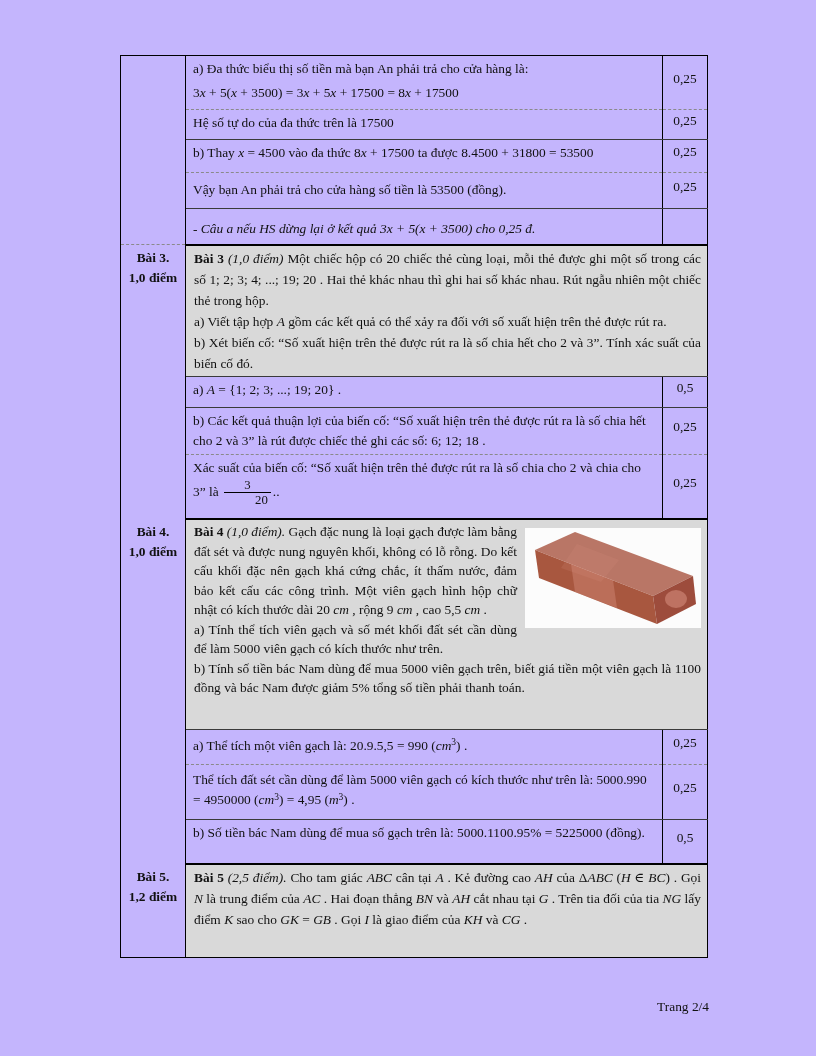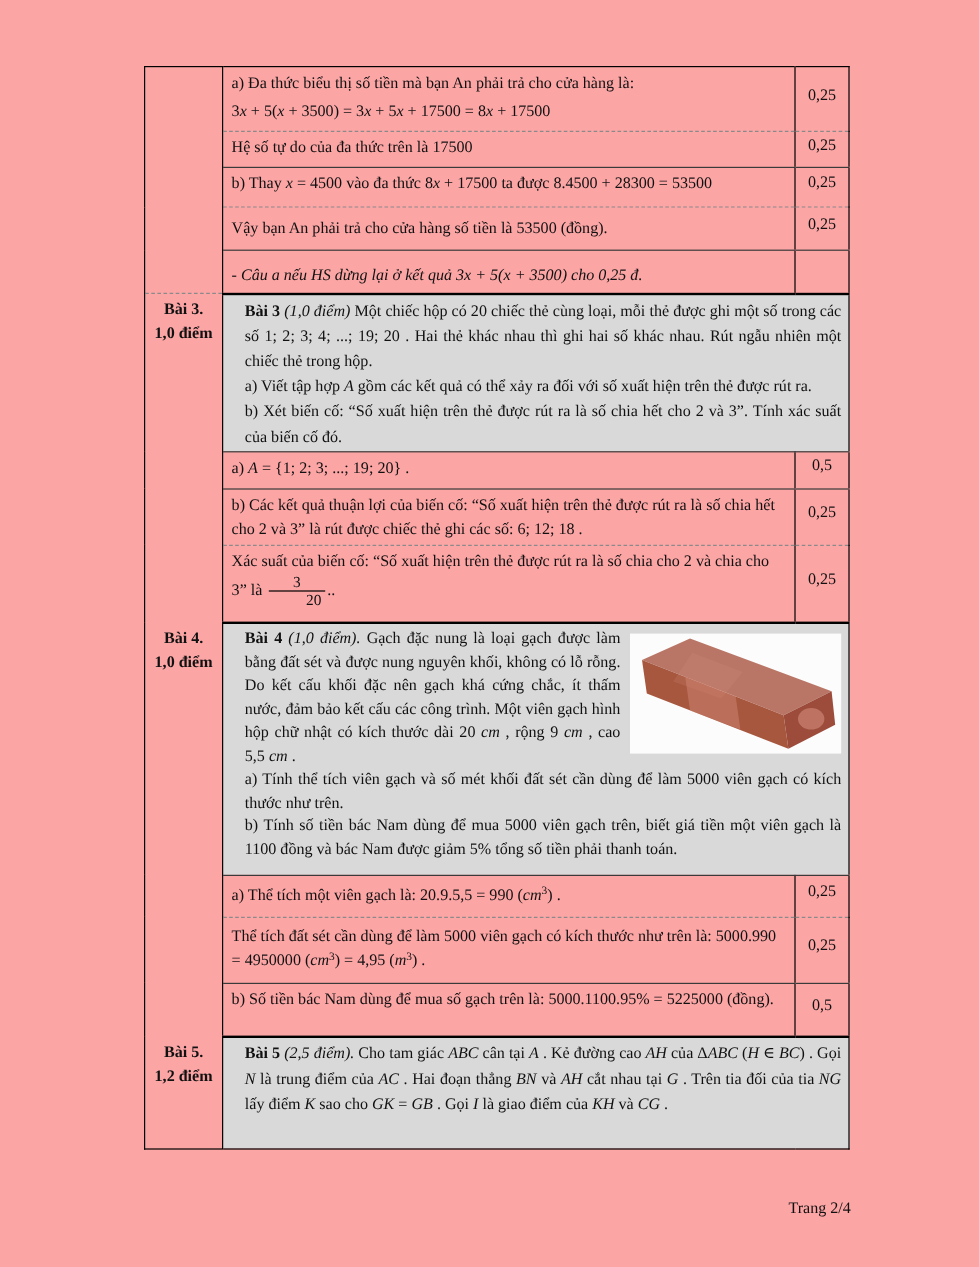--- a/index.html
+++ b/index.html
@@ -1,30 +1,30 @@
 <!DOCTYPE html>
 <html style="--shade: #d9d9d9; --dash: #8a8a8a; --photo_bg: #fcfcfc; --brick_top: #b97666; --brick_front: #a8573f; --brick_side: #9d4c3c; --brick_light: #d89282;"><head>
 <meta charset="utf-8">
 <style>
   :root{
     --shade:#d9d9d9; --dash:#8a8a8a; --photo_bg:#fcfcfc;
     --brick_top:#b97666; --brick_front:#a8573f; --brick_side:#9d4c3c; --brick_light:#d89282;
   }
   *{margin:0;padding:0;box-sizing:border-box;}
   body{background:#fff;}
-  .page{position:relative;width:816px;height:1056px;background:#fca5a5;overflow:hidden;
+  .page{position:relative;width:816px;height:1056px;background:#c4b5fd;overflow:hidden;
         font-family:"Liberation Serif","DejaVu Serif",serif;color:#111;}
   table.grading{position:absolute;left:120px;top:55px;width:587px;
         border-collapse:collapse;table-layout:fixed;border:1.5px solid #000;}
   td{vertical-align:top;font-size:13.4px;line-height:20.5px;}
   td.label-cell{border-right:1px solid #000;text-align:center;font-weight:bold;
         padding-top:3px;line-height:20px;}
   td.content{padding:3px 6px 2px 7px;}
   td.score{border-left:1px solid #000;text-align:center;vertical-align:middle;padding-bottom:7px;}
-  td.statement{background:var(--shade);padding:2px 6px 2px 18px;}
+  td.statement{background:var(--shade);padding:2px 6px 2px 8px;}
   tr.r-dash > td{border-bottom:1px dashed var(--dash);}
   tr.r-solid > td{border-bottom:1px solid #3a3a3a;}
   tr.r-thick > td{border-bottom:2.5px solid #000;}
   p.para{text-align:justify;}
   .b3 p.para{line-height:21px;}
   .b4 p.para{line-height:19.5px;}
   .b5 p.para{line-height:21px;}
   .it{font-style:italic;}
   .bd{font-weight:bold;}
   .sup{font-size:9.5px;position:relative;top:-4.5px;}
@@ -68,21 +68,21 @@
       <td class="score">0,25</td>
     </tr>
     <tr class="r-solid" style="height:30px">
       <td class="content">
         <div><span>Hệ số tự do của đa thức trên là 17500</span></div>
       </td>
       <td class="score">0,25</td>
     </tr>
     <tr class="r-dash" style="height:33px">
       <td class="content">
-        <div><span>b) Thay </span><span class="it">x</span><span> = 4500 vào đa thức 8</span><span class="it">x</span><span> + 17500 ta được 8.4500 + 28300 = 53500</span></div>
+        <div><span>b) Thay </span><span class="it">x</span><span> = 4500 vào đa thức 8</span><span class="it">x</span><span> + 17500 ta được 8.4500 + 31800 = 53500</span></div>
       </td>
       <td class="score">0,25</td>
     </tr>
     <tr class="r-solid" style="height:36px">
       <td class="content">
         <div style="padding-top:4px"><span>Vậy bạn An phải trả cho cửa hàng số tiền là 53500 (đồng).</span></div>
       </td>
       <td class="score">0,25</td>
     </tr>
     <tr class="r-thick" style="height:36px">

